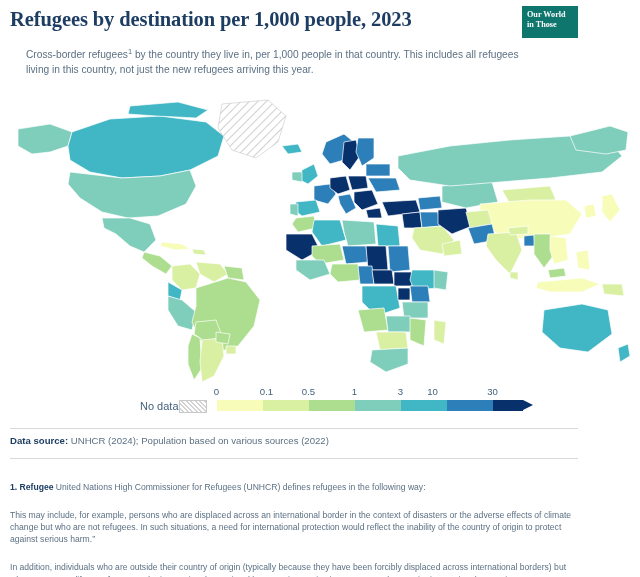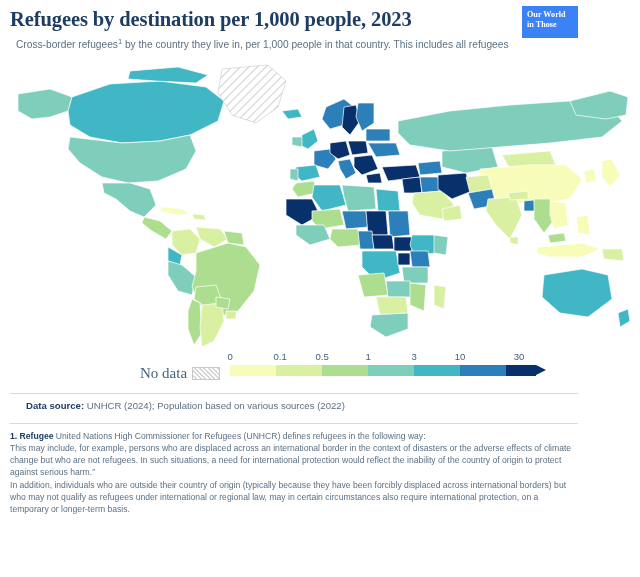--- a/index.html
+++ b/index.html
@@ -34,30 +34,30 @@
     color: #1d3d63;
     letter-spacing: -0.1px;
     margin: 0 0 6px 0;
     line-height: 1.1;
   }
   .subtitle {
     font-size: 10.2px;
     color: #5b7083;
     line-height: 1.45;
     max-width: 545px;
-    margin: 6px;
+    margin: 16px;
   }
   .subtitle sup { font-size: 7.5px; }
   .owid-logo {
     position: absolute;
     right: 0;
     top: 6px;
     width: 56px;
     height: 32px;
-    background: #3b82f6;
+    background: #0f766e;
     color: #fff;
     font-family: "Liberation Serif", serif;
     font-weight: bold;
     font-size: 8.2px;
     line-height: 9.5px;
     padding: 4px 5px;
     box-sizing: border-box;
   }
   
   .map-wrap {
@@ -80,24 +80,22 @@
     display: flex;
     align-items: flex-start;
   }
   .nodata-group {
     display: flex;
     align-items: center;
     margin-right: 10px;
     padding-top: 14px;
   }
   .nodata-label {
-    font-size: 15px;
+    font-size: 11px;
     color: #45617d;
-    margin-right: 5px;
-    font-family: Liberation Serif, serif;
   }
   .nodata-swatch {
     width: 26px;
     height: 11px;
     border: 1px solid #c9c9c9;
     background:
       repeating-linear-gradient(45deg, #ffffff 0 2px, #d3d3d3 2px 3.2px);
   }
   .scale {
     position: relative;
@@ -134,40 +132,40 @@
     margin: 6px 0 0 0;
   }
   .sourcebar {
     display: flex;
     justify-content: space-between;
     align-items: baseline;
     font-size: 9.6px;
     color: #5b7083;
     padding: 6px 0 6px 0;
   }
-  .sourcebar b { color: #1d3d63; margin-left: 16px; }
+  .sourcebar b { color: #1d3d63; }
   .sourcebar .right { color: #5b7083; }
   
   .footnote {
     font-size: 8.6px;
     color: #5b7083;
     line-height: 1.42;
     padding-top: 6px;
   }
   .footnote .fn-title { color: #1d3d63; font-weight: bold; }
-  .footnote p { margin: 0 0 0 0; }
+  .footnote p { margin: 16px 0 0 0; }
 </style>
 </head>
 <body>
 
 <div class="page">
 
   <div class="header">
     <h1 class="title">Refugees by destination per 1,000 people, 2023</h1>
-    <p class="subtitle"><span>Cross-border refugees</span><sup>1</sup><span> by the country they live in, per 1,000 people in that country. This includes all refugees</span><br></p>
+    <p class="subtitle"><span>Cross-border refugees</span><sup>1</sup><span> by the country they live in, per 1,000 people in that country. This includes all refugees</span><br><span>living in this country, not just the new refugees arriving this year.</span></p>
     <div class="owid-logo">
       <div>Our World</div>
       <div>in Those</div>
     </div>
   </div>
 
   <div class="map-wrap">
     <svg width="620" height="290" viewBox="0 0 620 290" xmlns="http://www.w3.org/2000/svg">
       <defs>
         <pattern id="nodataHatch" width="6" height="6" patternTransform="rotate(45)" patternUnits="userSpaceOnUse">
@@ -289,22 +287,22 @@
         <span class="nodata-label">No data</span>
         <span class="nodata-swatch"></span>
       </div>
       <div class="scale">
         <div class="scale-ticks">
           <span style="left:0px">0</span>
           <span style="left:50px">0.1</span>
           <span style="left:92px">0.5</span>
           <span style="left:138px">1</span>
           <span style="left:184px">3</span>
-          <span style="left:230px">10</span>
-          <span style="left:289px">30</span>
+          <span style="left:216px">10</span>
+          <span style="left:276px">30</span>
         </div>
         <div class="scale-bar">
           <span class="seg" style="width:46px;background:#f7fcb9"></span>
           <span class="seg" style="width:46px;background:#d9f0a3"></span>
           <span class="seg" style="width:46px;background:#addd8e"></span>
           <span class="seg" style="width:46px;background:#7fcdbb"></span>
           <span class="seg" style="width:46px;background:#41b6c4"></span>
           <span class="seg" style="width:46px;background:#2c7fb8"></span>
           <span class="seg" style="width:30px;background:#08306b"></span>
           <span class="arrow"></span>

